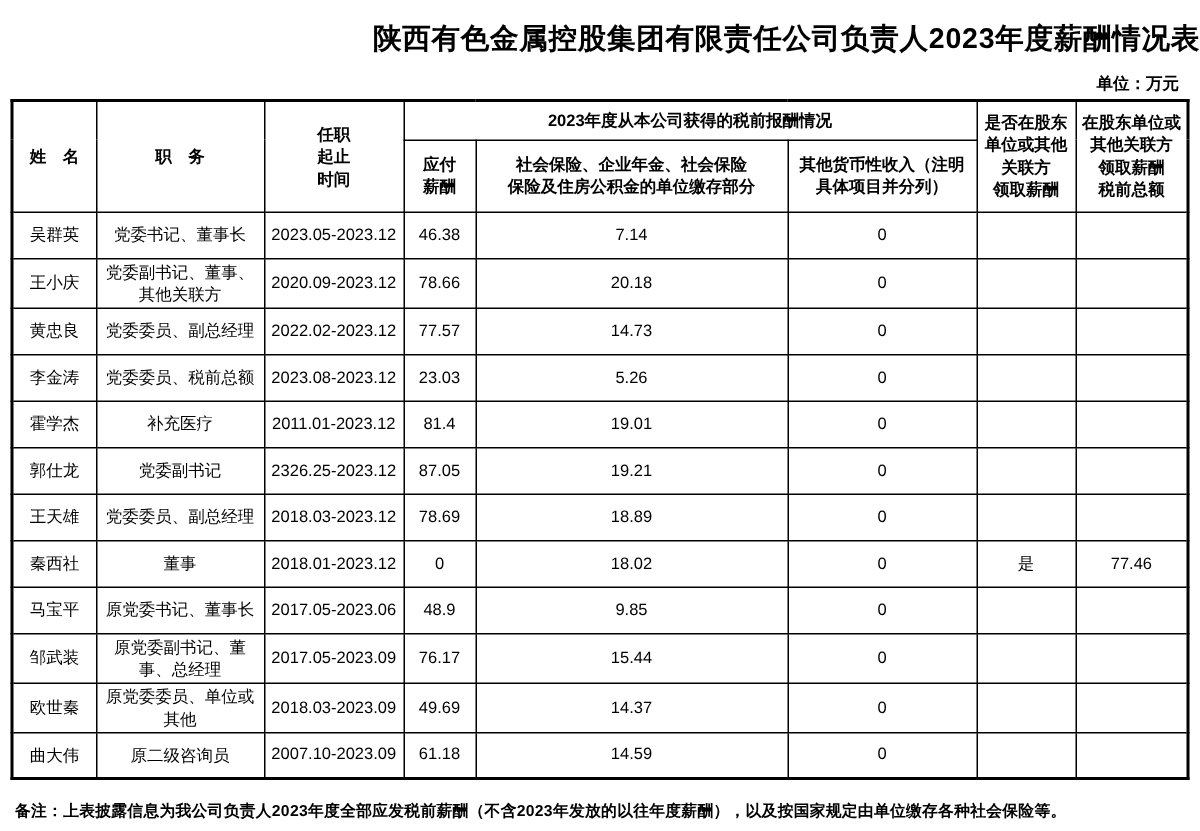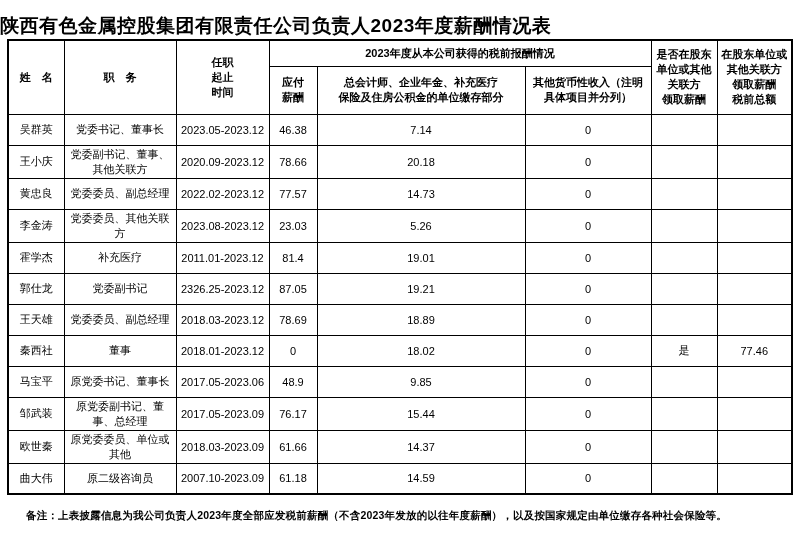--- a/index.html
+++ b/index.html
@@ -4,21 +4,21 @@
 <style>
   * { margin: 0; padding: 0; box-sizing: border-box; }
   html, body {
     width: 800px; height: 554px;
     background: #ffffff;
     font-family: "Liberation Sans", sans-serif;
     color: #000;
   }
   .page { width: 800px; height: 554px; overflow: hidden; }
   .title {
-    text-align: left;
+    text-align: right;
     font-size: 19px;
     font-weight: bold;
     padding-top: 13px;
     letter-spacing: 0.5px;
   }
   .unit {
     text-align: right;
     font-size: 11px;
     font-weight: bold;
     padding: 9px 14px 3px 0;
@@ -42,28 +42,28 @@
   .h-group { height: 26px; }
   .h-sub th { height: 48px; }
   .preline { white-space: pre-line; }
   tbody tr { height: 31px; }
   tbody td { font-weight: normal; }
   .note {
     font-size: 10.5px;
     font-weight: 600;
     padding: 14px 8px 0 10px;
     letter-spacing: 0.2px;
-    margin-left: 16px;
   }
 </style>
 </head>
 <body>
 
 <div class="page">
   <div class="title">陕西有色金属控股集团有限责任公司负责人2023年度薪酬情况表</div>
+  <div class="unit">单位：万元</div>
 
   <table class="salary">
     <colgroup>
       <col style="width:56px">
         <col style="width:112px">
         <col style="width:93px">
         <col style="width:48px">
       <col style="width:208px">
         <col style="width:126px">
         <col style="width:66px">
@@ -82,21 +82,21 @@
 关联方
 领取薪酬</th>
         <th rowspan="2" class="preline">在股东单位或
 其他关联方
 领取薪酬
 税前总额</th>
       </tr>
       <tr class="h-sub">
         <th class="preline">应付
 薪酬</th>
-        <th class="preline">总会计师、企业年金、补充医疗
+        <th class="preline">社会保险、企业年金、社会保险
 保险及住房公积金的单位缴存部分</th>
         <th class="preline">其他货币性收入（注明
 具体项目并分列）</th>
       </tr>
     </thead>
     <tbody>
         <tr>
           <td>吴群英</td>
           <td>党委书记、董事长</td>
           <td>2023.05-2023.12</td>
@@ -121,21 +121,21 @@
           <td>党委委员、副总经理</td>
           <td>2022.02-2023.12</td>
           <td>77.57</td>
           <td>14.73</td>
           <td>0</td>
           <td></td>
           <td></td>
         </tr>
         <tr>
           <td>李金涛</td>
-          <td>党委委员、其他关联方</td>
+          <td>党委委员、税前总额</td>
           <td>2023.08-2023.12</td>
           <td>23.03</td>
           <td>5.26</td>
           <td>0</td>
           <td></td>
           <td></td>
         </tr>
         <tr>
           <td>霍学杰</td>
           <td>补充医疗</td>
@@ -193,21 +193,21 @@
           <td>76.17</td>
           <td>15.44</td>
           <td>0</td>
           <td></td>
           <td></td>
         </tr>
         <tr>
           <td>欧世秦</td>
           <td>原党委委员、单位或其他</td>
           <td>2018.03-2023.09</td>
-          <td>61.66</td>
+          <td>49.69</td>
           <td>14.37</td>
           <td>0</td>
           <td></td>
           <td></td>
         </tr>
         <tr>
           <td>曲大伟</td>
           <td>原二级咨询员</td>
           <td>2007.10-2023.09</td>
           <td>61.18</td>

